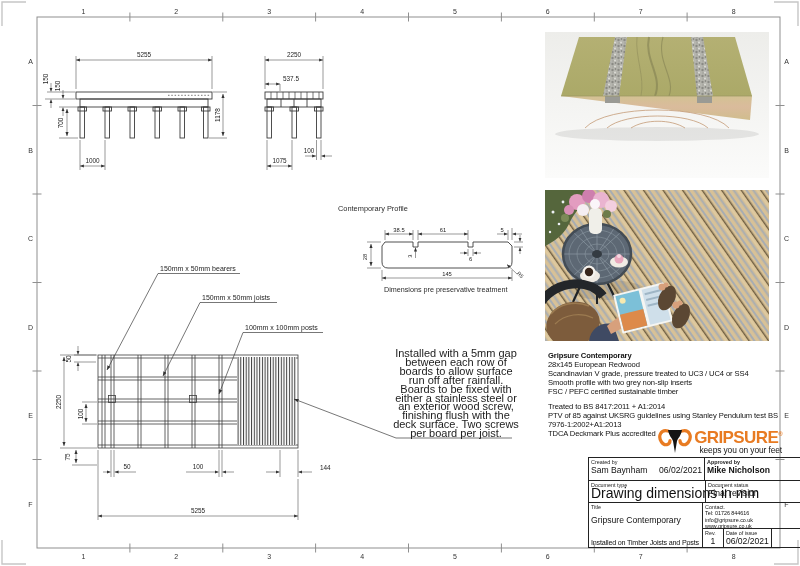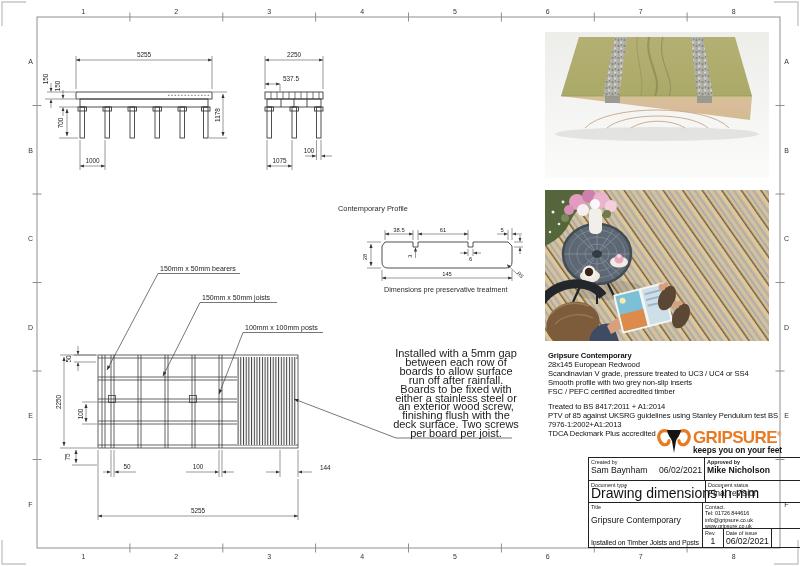--- a/index.html
+++ b/index.html
@@ -14,21 +14,21 @@
   .product{left:548px;top:351px;width:236px;font-size:7.6px;line-height:9px;
            color:#111;letter-spacing:-0.1px;}
   .product .hd{font-weight:bold;}
   .product .gap{height:6px;}
   
   .logo{left:648px;top:427px;width:134px;display:flex;align-items:flex-end;
         justify-content:flex-end;gap:2px;}
   .logo .word{font-size:17px;font-weight:bold;letter-spacing:-0.6px;line-height:15px;
         color:#E87B22;white-space:nowrap;}
   .logo .reg{font-size:6px;vertical-align:super;}
-  .logo .tag{font-size:8.4px;font-weight:bold;color:#151515;text-align:right;
+  .logo .tag{font-size:8.4px;font-weight:normal;color:#151515;text-align:right;
         line-height:10px;letter-spacing:-0.1px;}
   
   .tb{left:548px;top:457px;width:232px;height:91px;border:1px solid #222;
       box-sizing:border-box;color:#111;margin-left:40px;}
   .tb .row{display:flex;box-sizing:border-box;}
   .tb .cell{position:relative;box-sizing:border-box;padding:1px 2px;}
   .tb .bl{border-left:1px solid #222;}
   .tb .bt{border-top:1px solid #222;}
   .lbl{display:block;font-size:5.4px;color:#222;line-height:6px;}
   .val{font-size:8.6px;line-height:10px;white-space:nowrap;}
@@ -478,21 +478,21 @@
   <div>finishing flush with the</div>
   <div>deck surface. Two screws</div>
   <div>per board per joist.</div>
 </div>
 
 <div class="abs product">
   <div class="hd">Gripsure Contemporary</div>
   <div>28x145 European Redwood</div>
   <div>Scandinavian V grade, pressure treated to UC3 / UC4 or SS4</div>
   <div>Smooth profile with two grey non-slip inserts</div>
-  <div>FSC / PEFC certified accredited timber</div>
+  <div>FSC / PEFC certified sustainable timber</div>
   <div class="gap"></div>
   <div>Treated to BS 8417:2011 + A1:2014</div>
   <div>PTV of 85 against UKSRG guidelines using Stanley Pendulum test BS</div>
   <div>7976-1:2002+A1:2013</div>
   <div>TDCA Deckmark Plus accredited</div>
 </div>
 
 <div class="abs logo">
   <svg width="34" height="27" viewBox="0 0 34 27">
     <path d="M10,3 C3,1 -0.5,8 3.5,14 C6.5,18.5 12,17 12,12.5" stroke="#E87B22" stroke-width="3.2" fill="none" stroke-linecap="round"></path>

